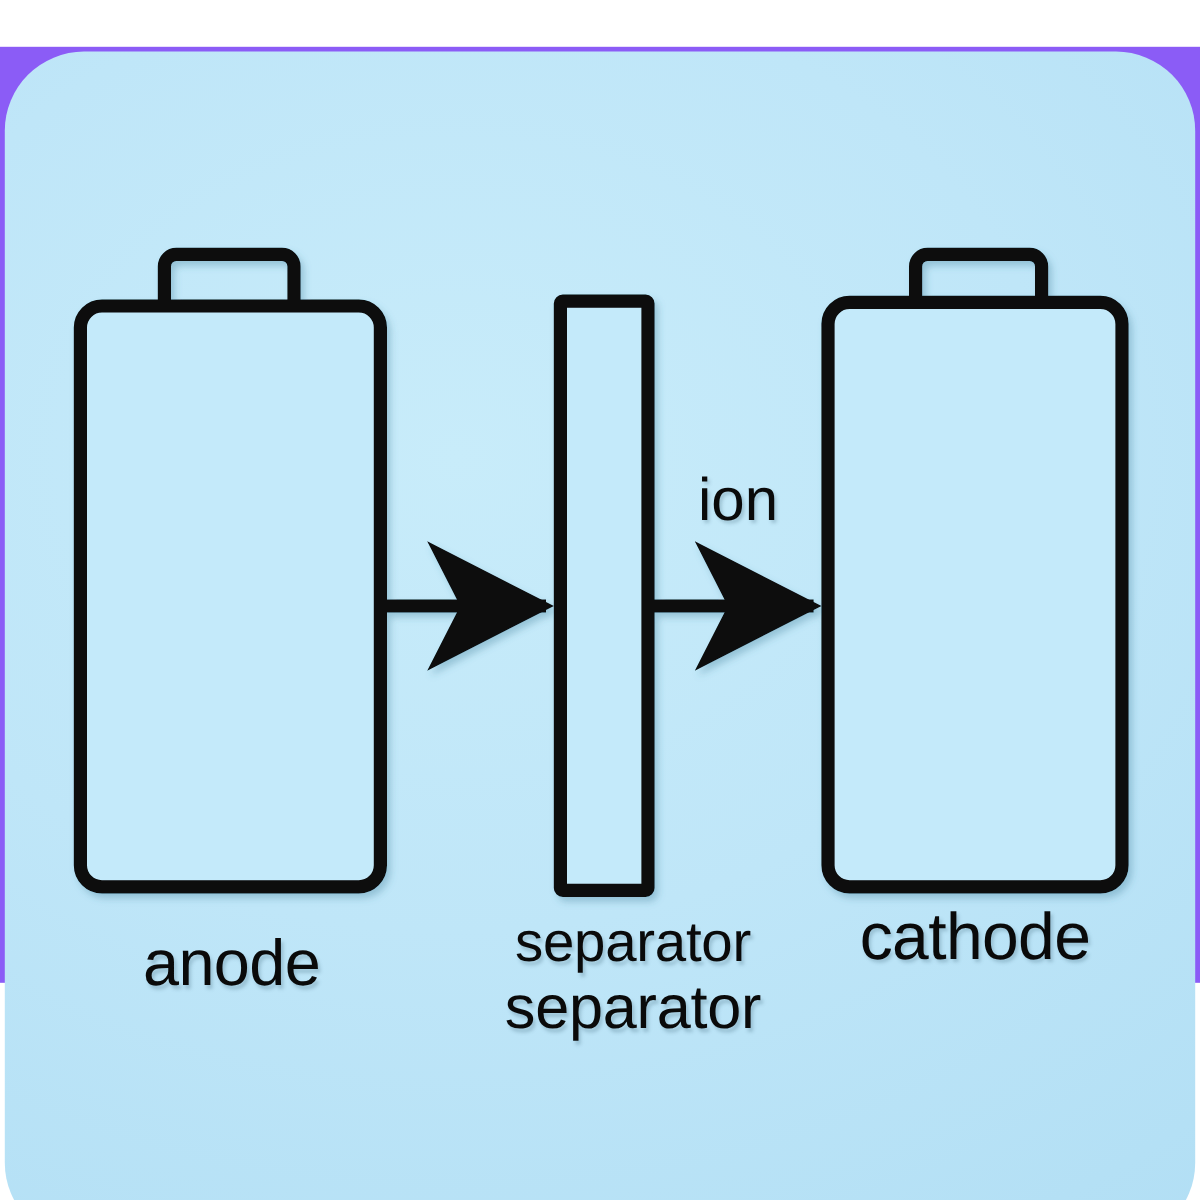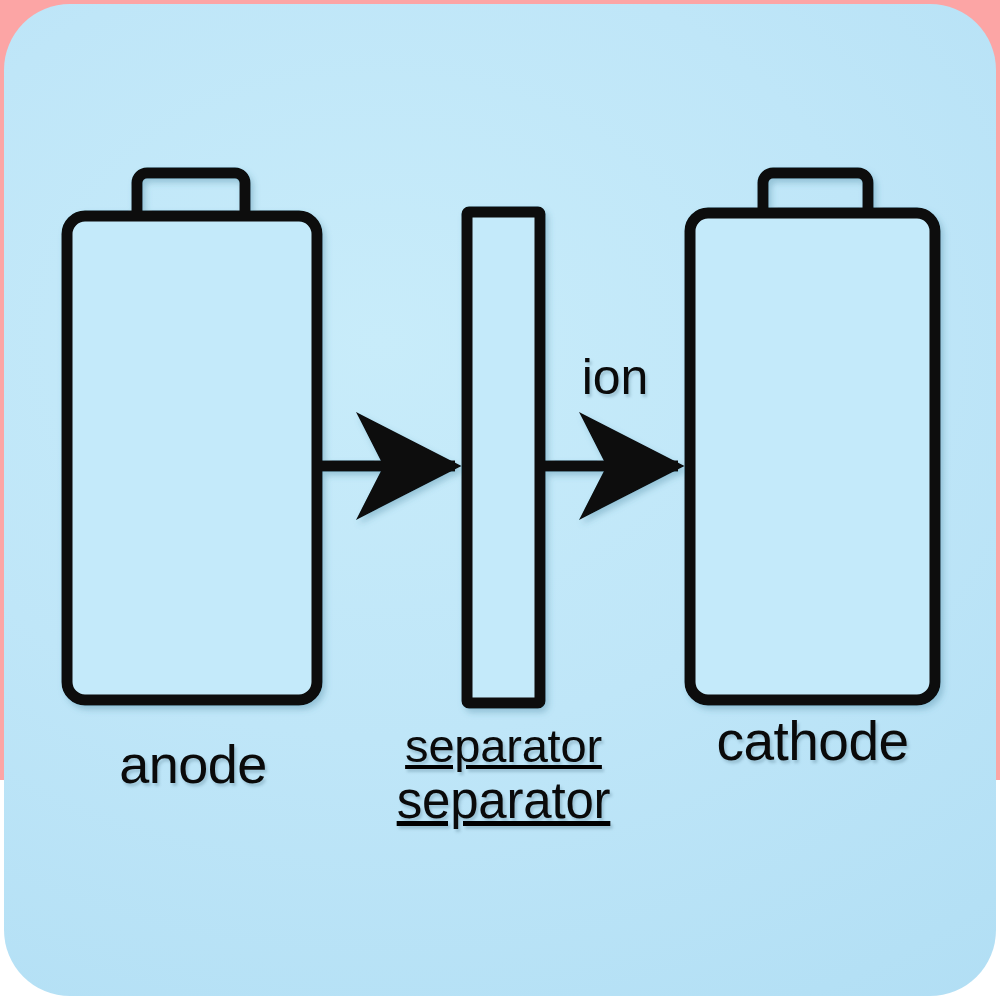--- a/index.html
+++ b/index.html
@@ -12,21 +12,22 @@
     width: 1000px;
     height: 1000px;
     font-family: "Liberation Sans", sans-serif;
     overflow: hidden;
   }
 
   #diagram-root {
     position: relative;
     width: 1000px;
     height: 780px;
-    background: #fca5a5;
+    background: #8b5cf6;
+    margin-top: 39px;
   }
 
   
   #panel {
     position: absolute;
     left: 4px;
     top: 4px;
     width: 992px;
     height: 992px;
     border-radius: 66px;
@@ -66,25 +67,24 @@
   #label-cathode {
     left: 625px;
     top: 714px;
     width: 375px;
     font-size: 55px;
     letter-spacing: -0.5px;
   }
 
   #label-separator-group {
     position: absolute;
-    left: 346px;
+    left: 370px;
     top: 722px;
     width: 315px;
     text-align: center;
-    text-decoration: underline;
   }
   #label-separator-1 {
     position: static;
     display: block;
     font-size: 47px;
     letter-spacing: -0.2px;
   }
   #label-separator-2 {
     position: static;
     display: block;

